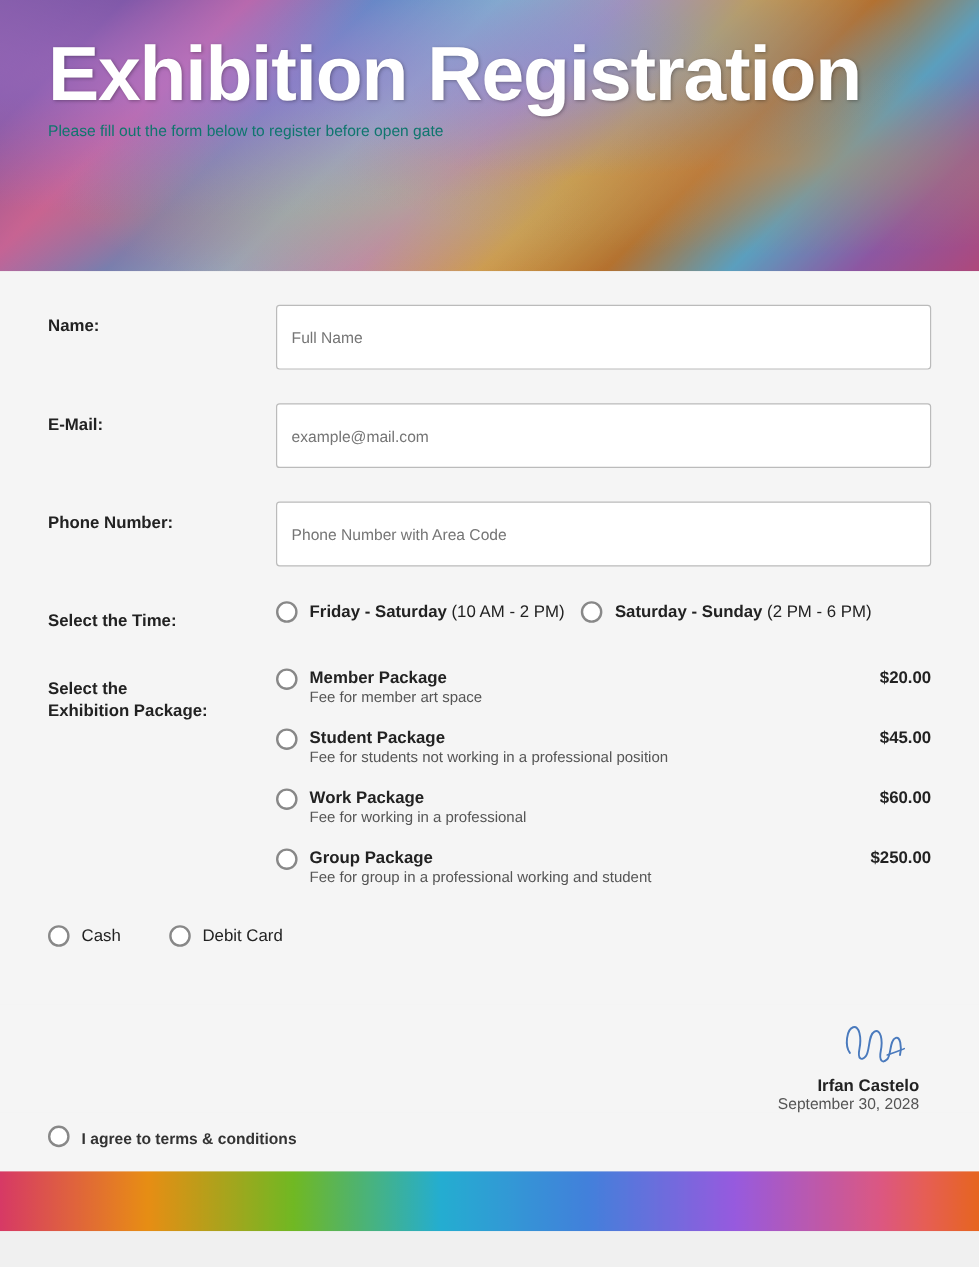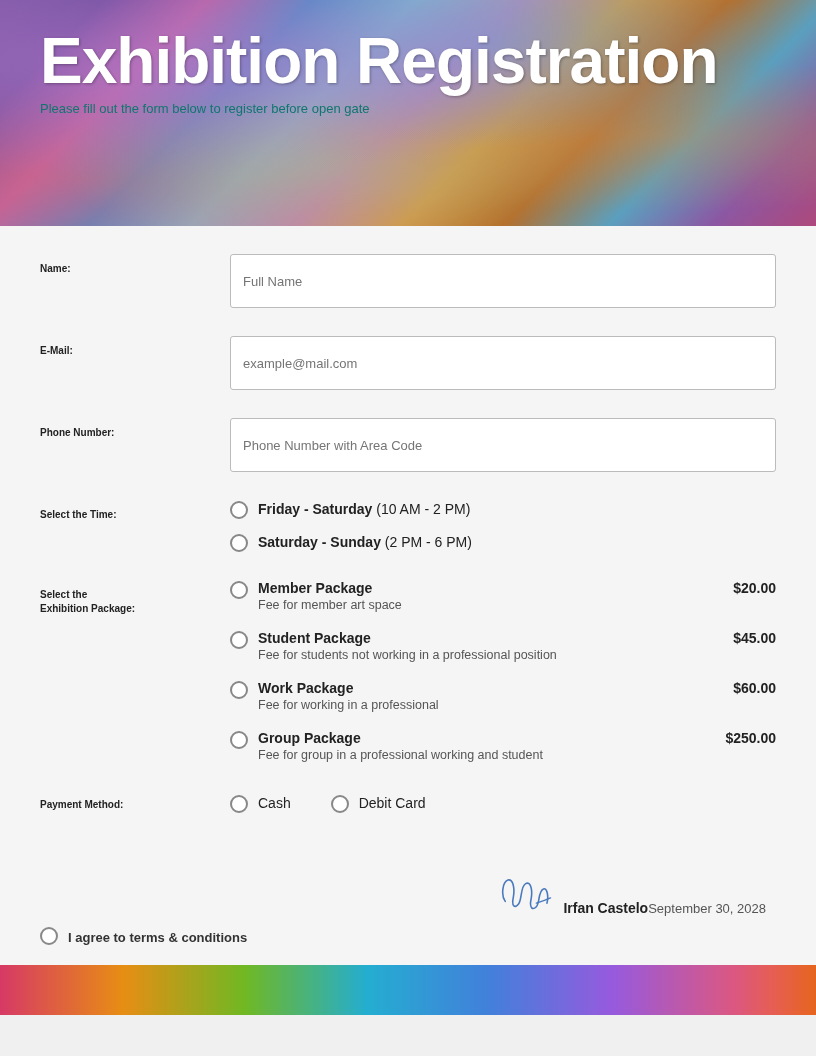--- a/index.html
+++ b/index.html
@@ -61,21 +61,21 @@
 
     .form-row {
       display: flex;
       align-items: flex-start;
       margin-bottom: 28px;
     }
 
     .form-label {
       width: 190px;
       min-width: 190px;
-      font-size: 10px;
+      font-size: 14px;
       font-weight: 700;
       color: #222;
       padding-top: 8px;
       line-height: 1.4;
     }
 
     .form-field {
       flex: 1;
     }
 
@@ -87,21 +87,20 @@
       padding: 0 12px;
       font-size: 13px;
       color: #999;
       background: #fff;
       outline: none;
     }
 
     
     .radio-group {
       display: flex;
-      flex-direction: column;
       gap: 14px;
     }
 
     .radio-item {
       display: flex;
       align-items: flex-start;
       gap: 10px;
     }
 
     .radio-circle {
@@ -335,38 +334,37 @@
             <span class="package-price">$250.00</span>
           </div>
           <div class="package-desc">Fee for group in a professional working and student</div>
         </div>
       </div>
 
     </div>
   </div>
 
   <div class="form-row">
-    <div class="form-label">Payment Method:</div>
     <div class="form-field">
       <div class="payment-options">
         <div class="radio-item">
           <div class="radio-circle"></div>
           <span class="radio-text">Cash</span>
         </div>
         <div class="radio-item">
           <div class="radio-circle"></div>
           <span class="radio-text">Debit Card</span>
         </div>
       </div>
     </div>
   </div>
 
 </div>
 
-<div style="display:flex; justify-content:flex-end; padding-right:50px; flex-direction:row; align-items:flex-end; background:#f5f5f5;">
+<div style="display:flex; justify-content:flex-end; padding-right:50px; flex-direction:column; align-items:flex-end; background:#f5f5f5;">
   <svg class="sig-svg" viewBox="0 0 90 55" fill="none" xmlns="http://www.w3.org/2000/svg">
     <path d="M25 42 C20 35, 22 20, 28 18 C34 16, 36 28, 34 38 C32 48, 36 50, 40 45
              C44 40, 42 25, 48 22 C54 19, 56 30, 54 40 C52 50, 56 52, 60 48
              C64 44, 62 30, 68 28 C72 26, 74 36, 72 44" stroke="#4a7abd" stroke-width="1.8" stroke-linecap="round" fill="none"></path>
     <path d="M60 44 C65 42, 72 40, 76 38" stroke="#4a7abd" stroke-width="1.5" stroke-linecap="round" fill="none"></path>
   </svg>
   <div class="signature-name">Irfan Castelo</div>
   <div class="signature-date">September 30, 2028</div>
 </div>
 

